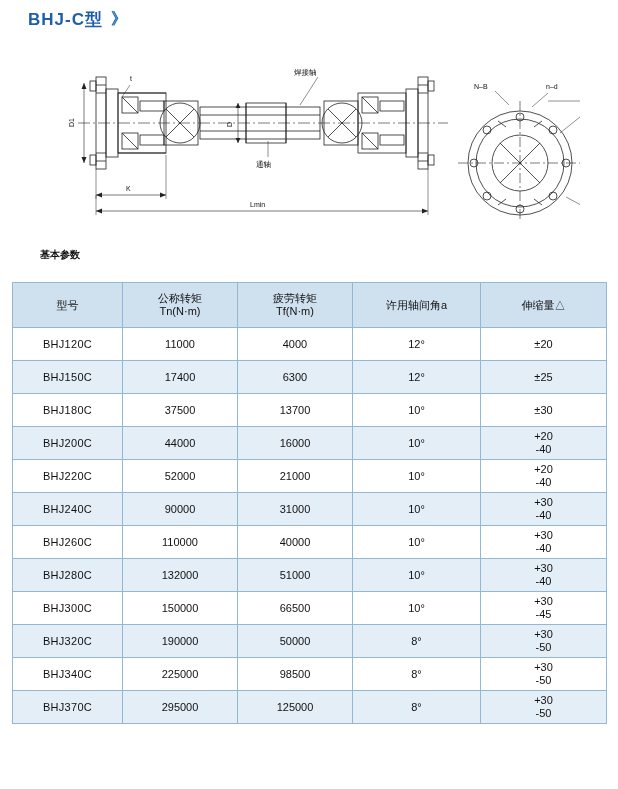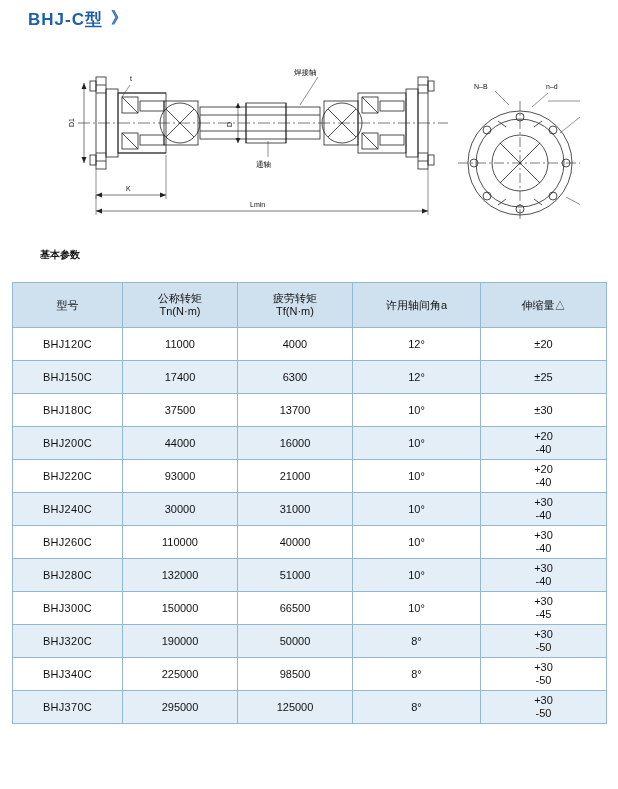--- a/index.html
+++ b/index.html
@@ -19,21 +19,21 @@
     position: relative;
     width: 618px;
     height: 789px;
   }
   
   .header {
     position: absolute;
     left: 28px;
     top: 8px;
     display: flex;
-    align-items: flex-start;
+    align-items: center;
     gap: 8px;
   }
   .header-title {
     font-size: 17px;
     font-weight: bold;
     color: #1f5fa9;
     letter-spacing: 1px;
   }
   .header-arrows {
     font-size: 16px;
@@ -311,31 +311,31 @@
             <td>44000</td>
             <td>16000</td>
             <td>10°</td>
             <td>
               <span class="stacked">+20</span>
               <span class="stacked">-40</span>
             </td>
           </tr>
           <tr>
             <td class="model-cell">BHJ220C</td>
-            <td>93000</td>
+            <td>52000</td>
             <td>21000</td>
             <td>10°</td>
             <td>
               <span class="stacked">+20</span>
               <span class="stacked">-40</span>
             </td>
           </tr>
           <tr class="alt">
             <td class="model-cell">BHJ240C</td>
-            <td>30000</td>
+            <td>90000</td>
             <td>31000</td>
             <td>10°</td>
             <td>
               <span class="stacked">+30</span>
               <span class="stacked">-40</span>
             </td>
           </tr>
           <tr>
             <td class="model-cell">BHJ260C</td>
             <td>110000</td>

